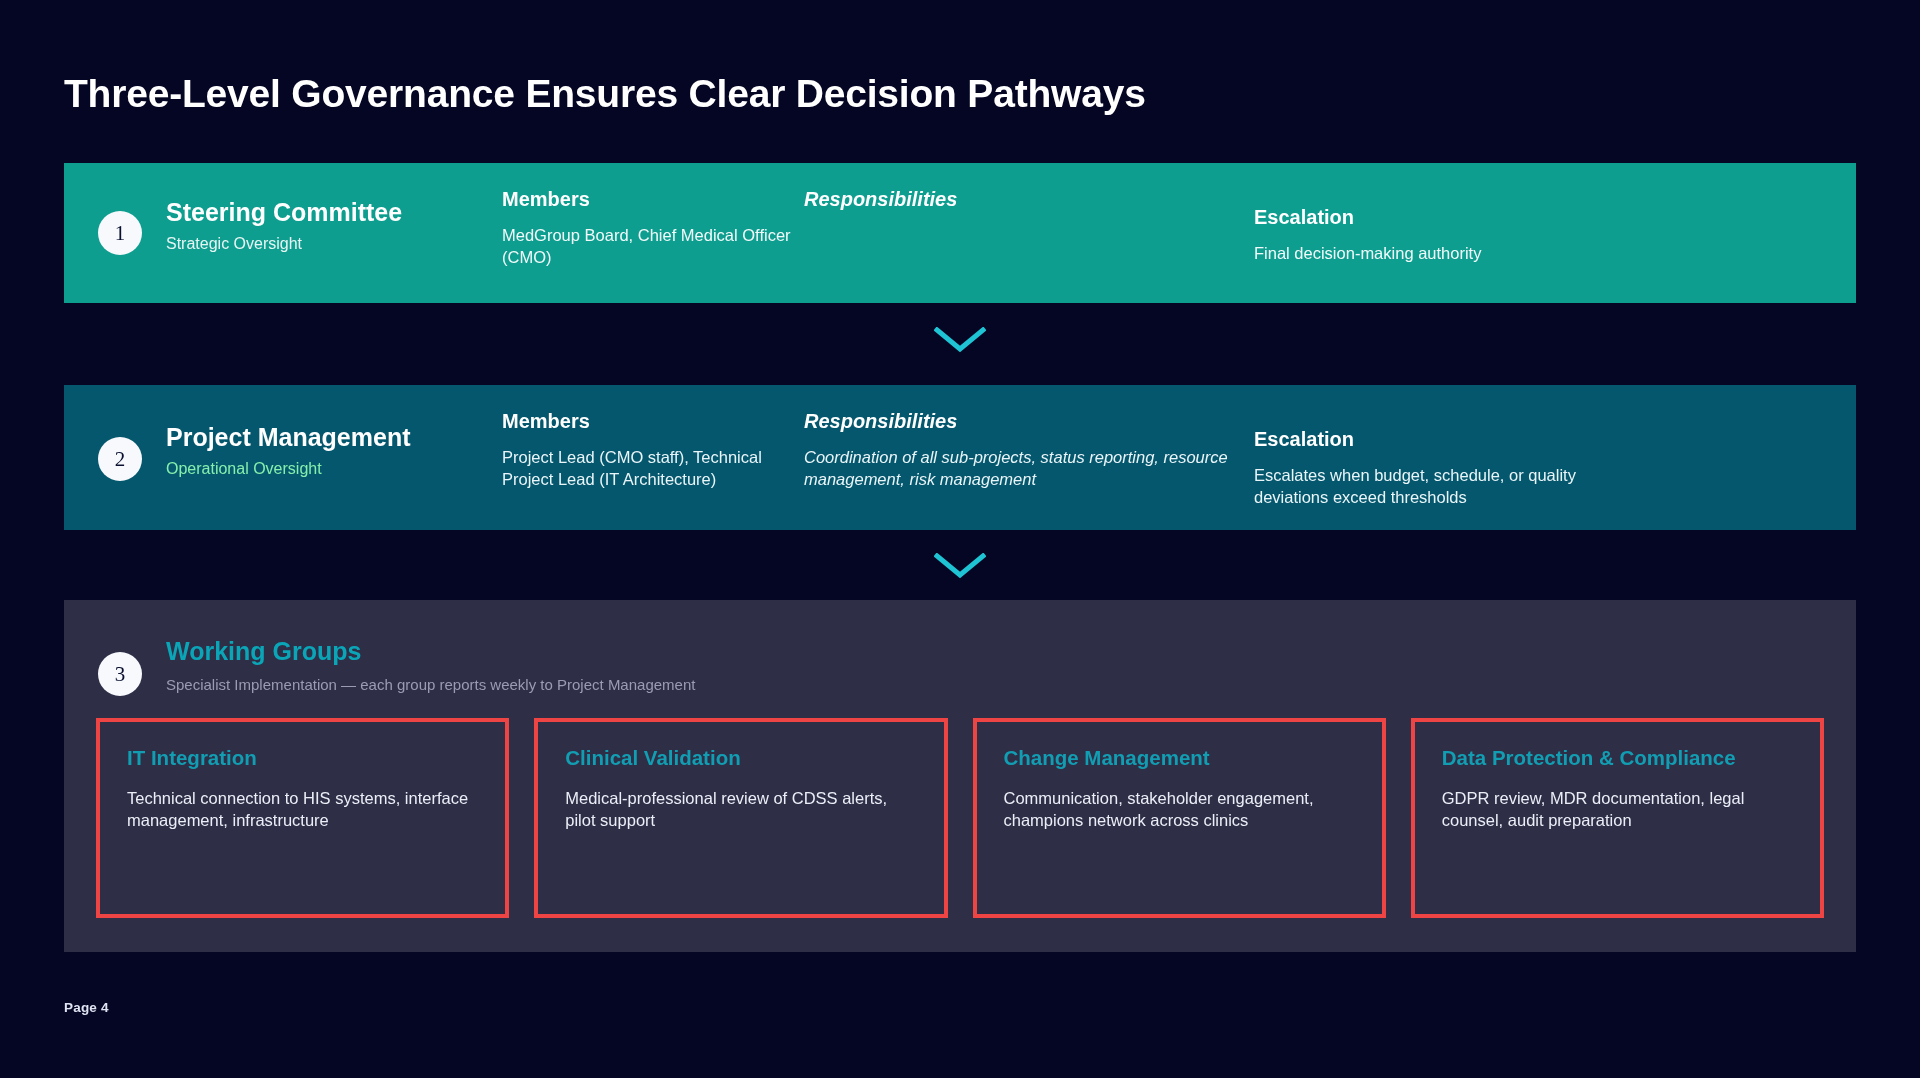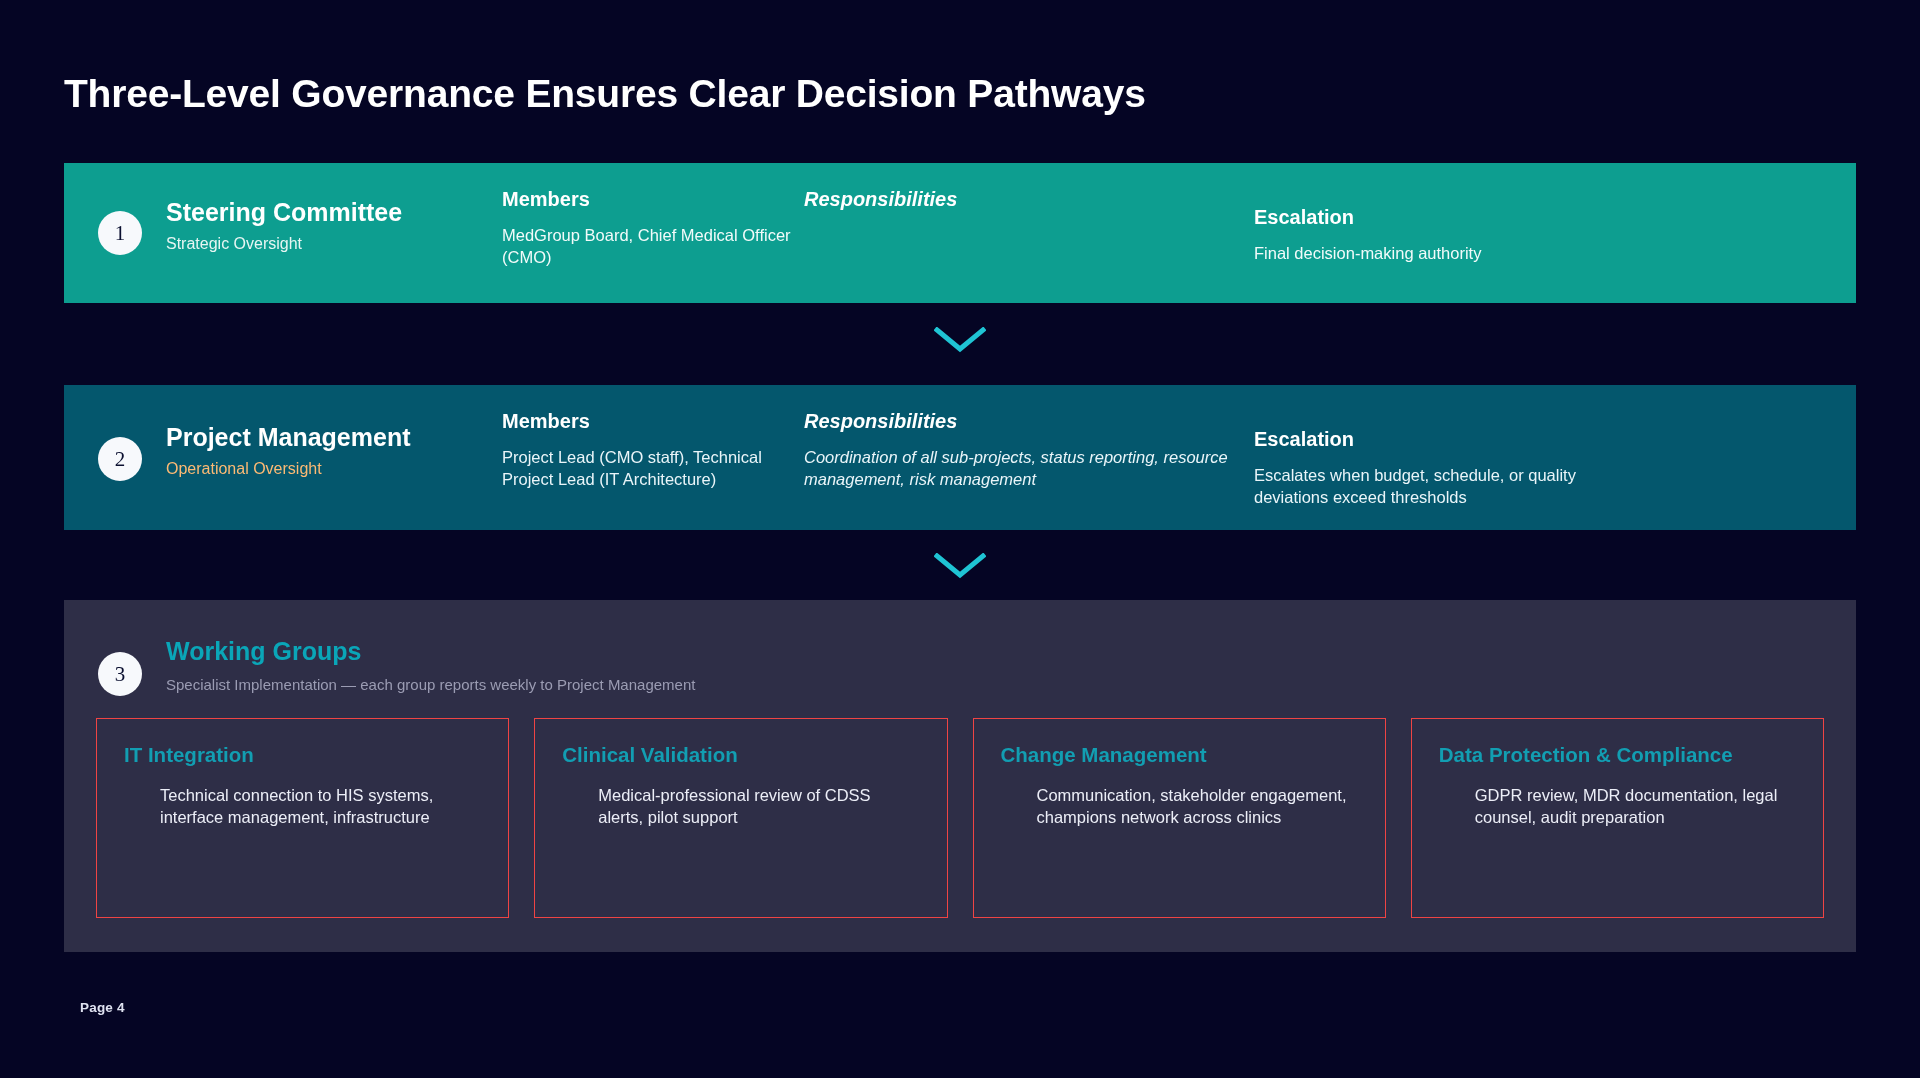--- a/index.html
+++ b/index.html
@@ -91,21 +91,21 @@
     color: #ffffff;
     line-height: 1.15;
     white-space: nowrap;
   }
   .level-sub {
     margin-top: 8px;
     font-size: 16px;
     color: #e7f6f3;
     white-space: nowrap;
   }
-  .band-2 .level-sub { color: #fdba74; }
+  .band-2 .level-sub { color: #86efac; }
 
   
   .col {
     position: absolute;
     top: 25px;
   }
   .col-members      { left: 438px;  width: 290px; }
   .col-resp         { left: 740px;  width: 440px; font-style: italic; }
   .col-escal        { left: 1190px; width: 330px; top: 35px; margin-top: 8px; }
 
@@ -161,49 +161,47 @@
   .cards {
     position: absolute;
     left: 32px;
     top: 118px;
     right: 32px;
     display: flex;
     gap: 25px;
   }
   .card {
     flex: 1 1 0;
-    border: 1px solid #ef4444;
+    border: 4px solid #ef4444;
     box-sizing: border-box;
     padding: 24px 27px 22px 27px;
     min-height: 200px;
   }
   .card-title {
     font-size: 20.5px;
     font-weight: bold;
     color: #129eb2;
     line-height: 1.2;
     margin-bottom: 16px;
   }
   .card-body {
     font-size: 16.5px;
     line-height: 1.35;
     color: #eceef7;
-    margin-left: 36px;
   }
 
   
   .footer {
     position: absolute;
     left: 64px;
     top: 1000px;
     font-size: 13.5px;
     font-weight: bold;
     color: #dfe2f0;
     letter-spacing: 0.2px;
-    margin-left: 16px;
   }
 </style>
 </head>
 <body>
 
 <div class="slide">
 
   <div class="slide-title">Three-Level Governance Ensures Clear Decision Pathways</div>
 
   <div class="band band-1">

